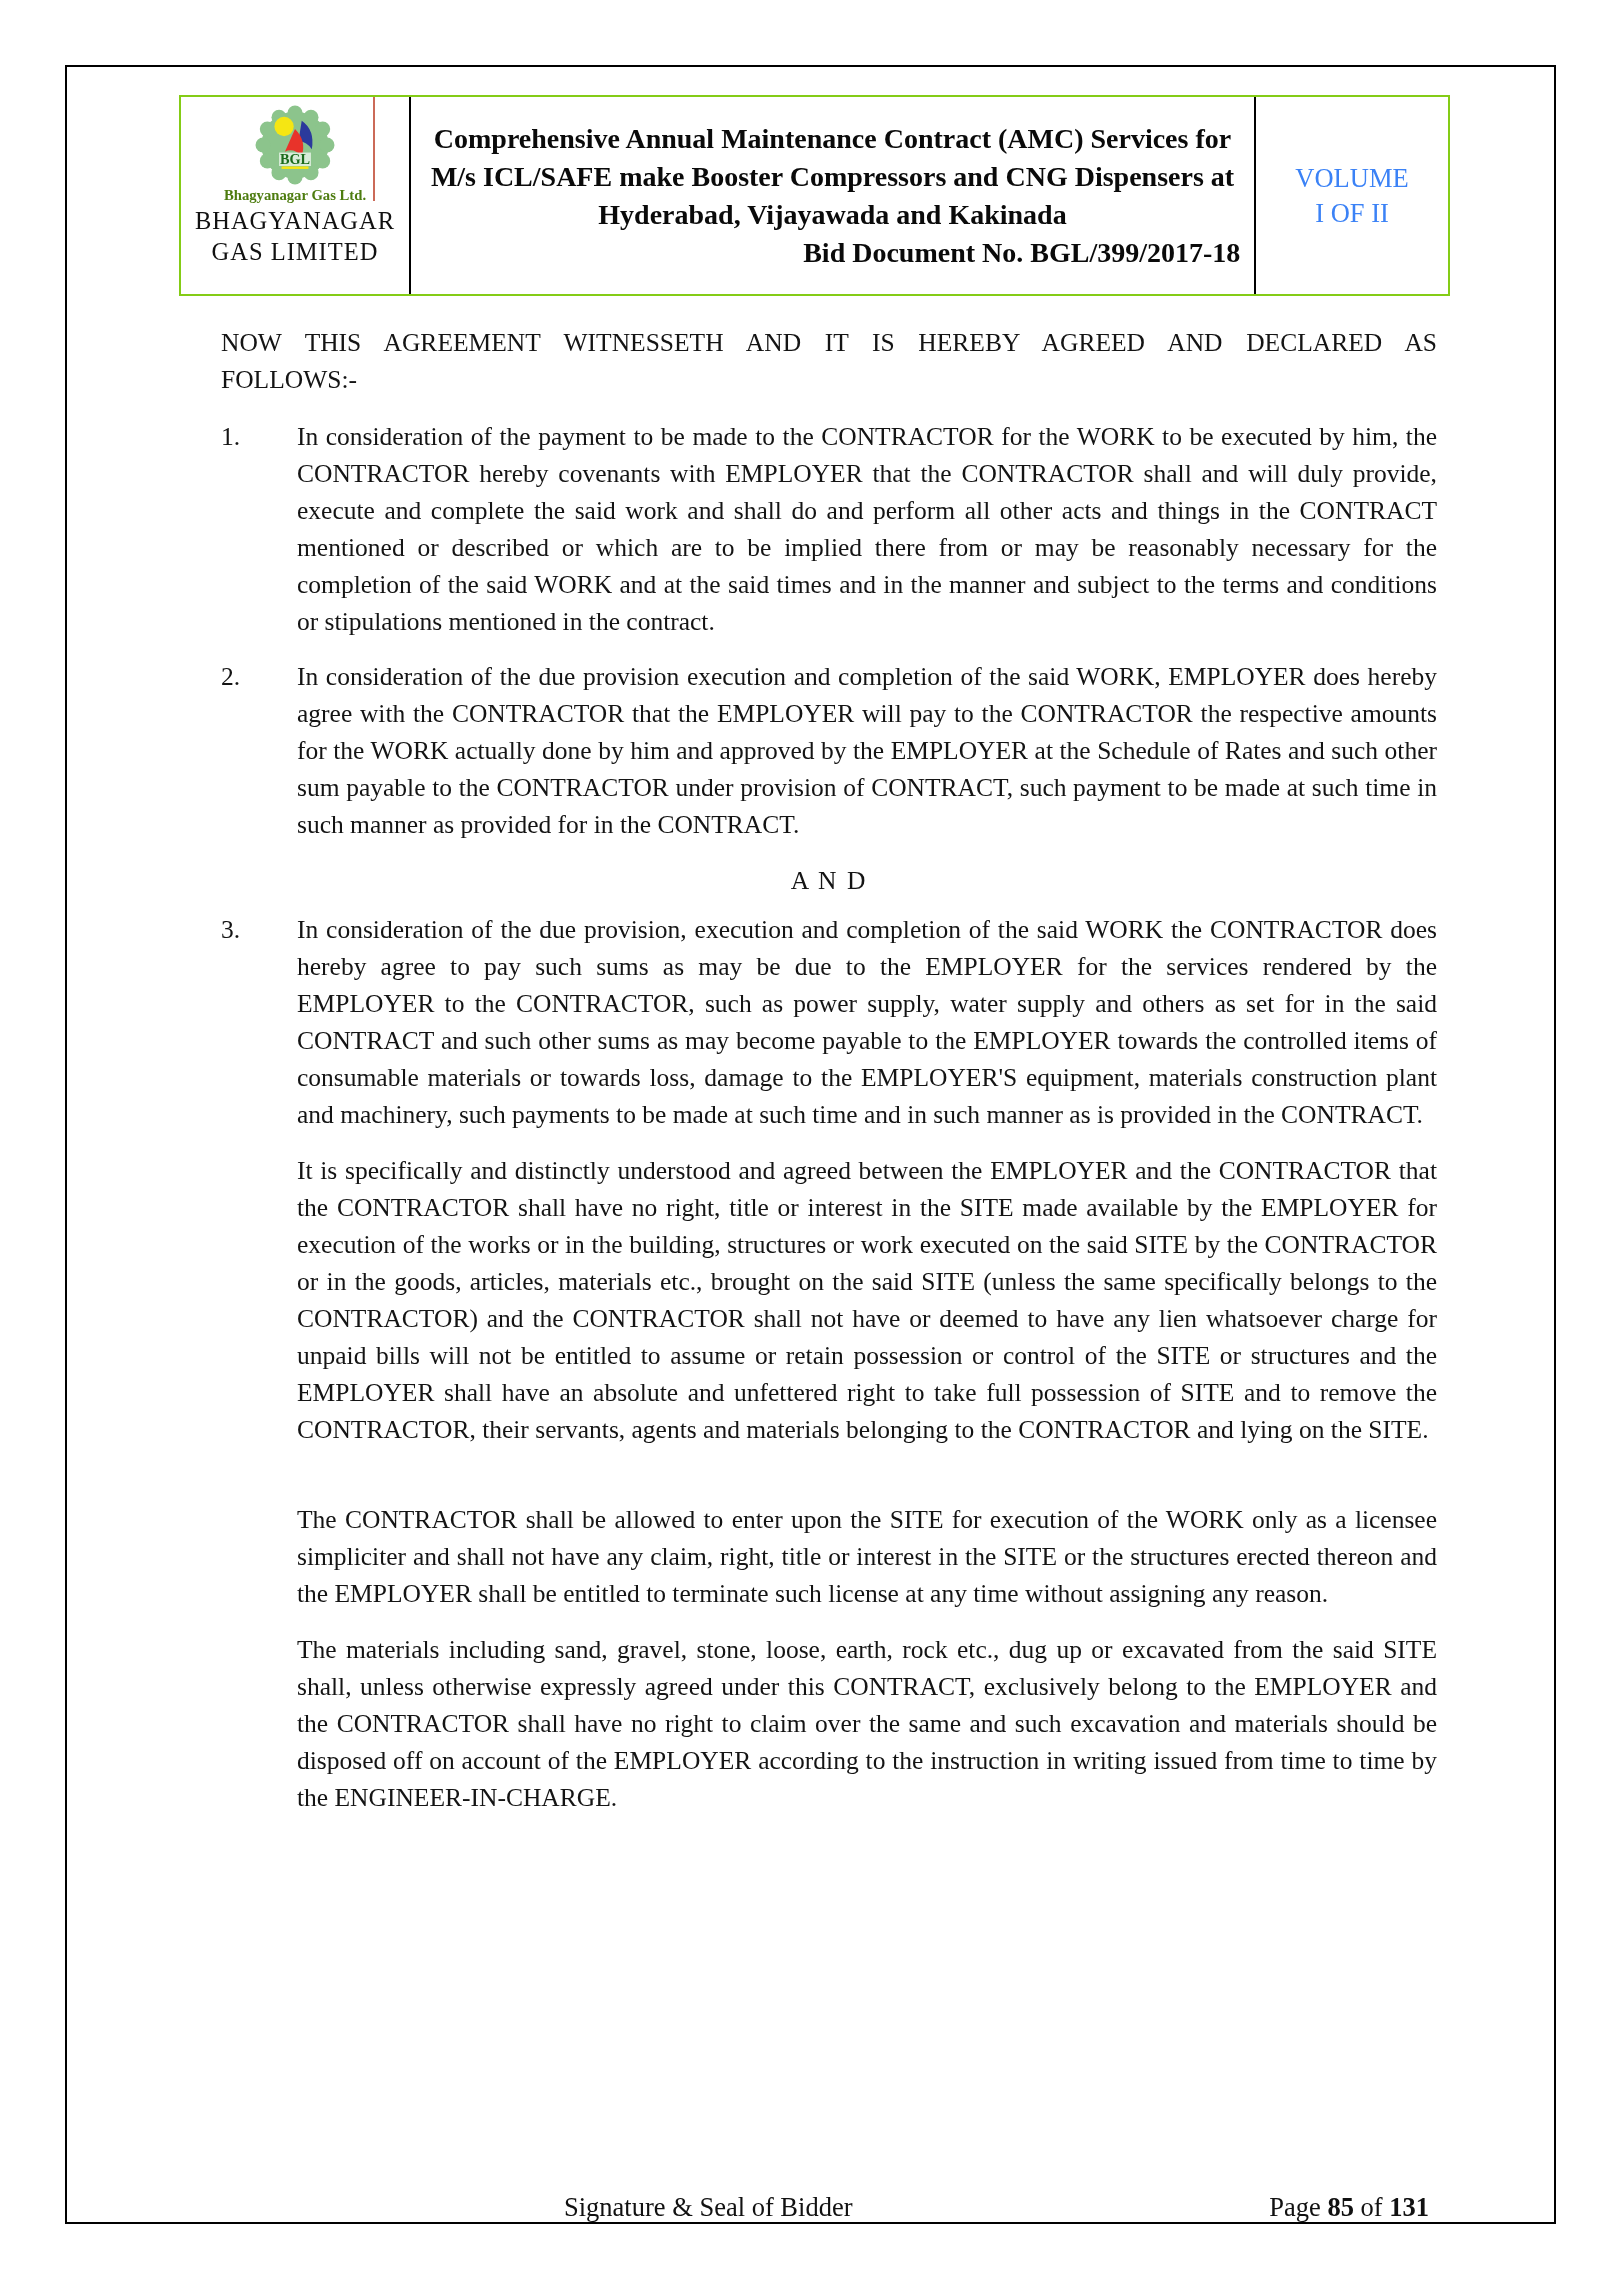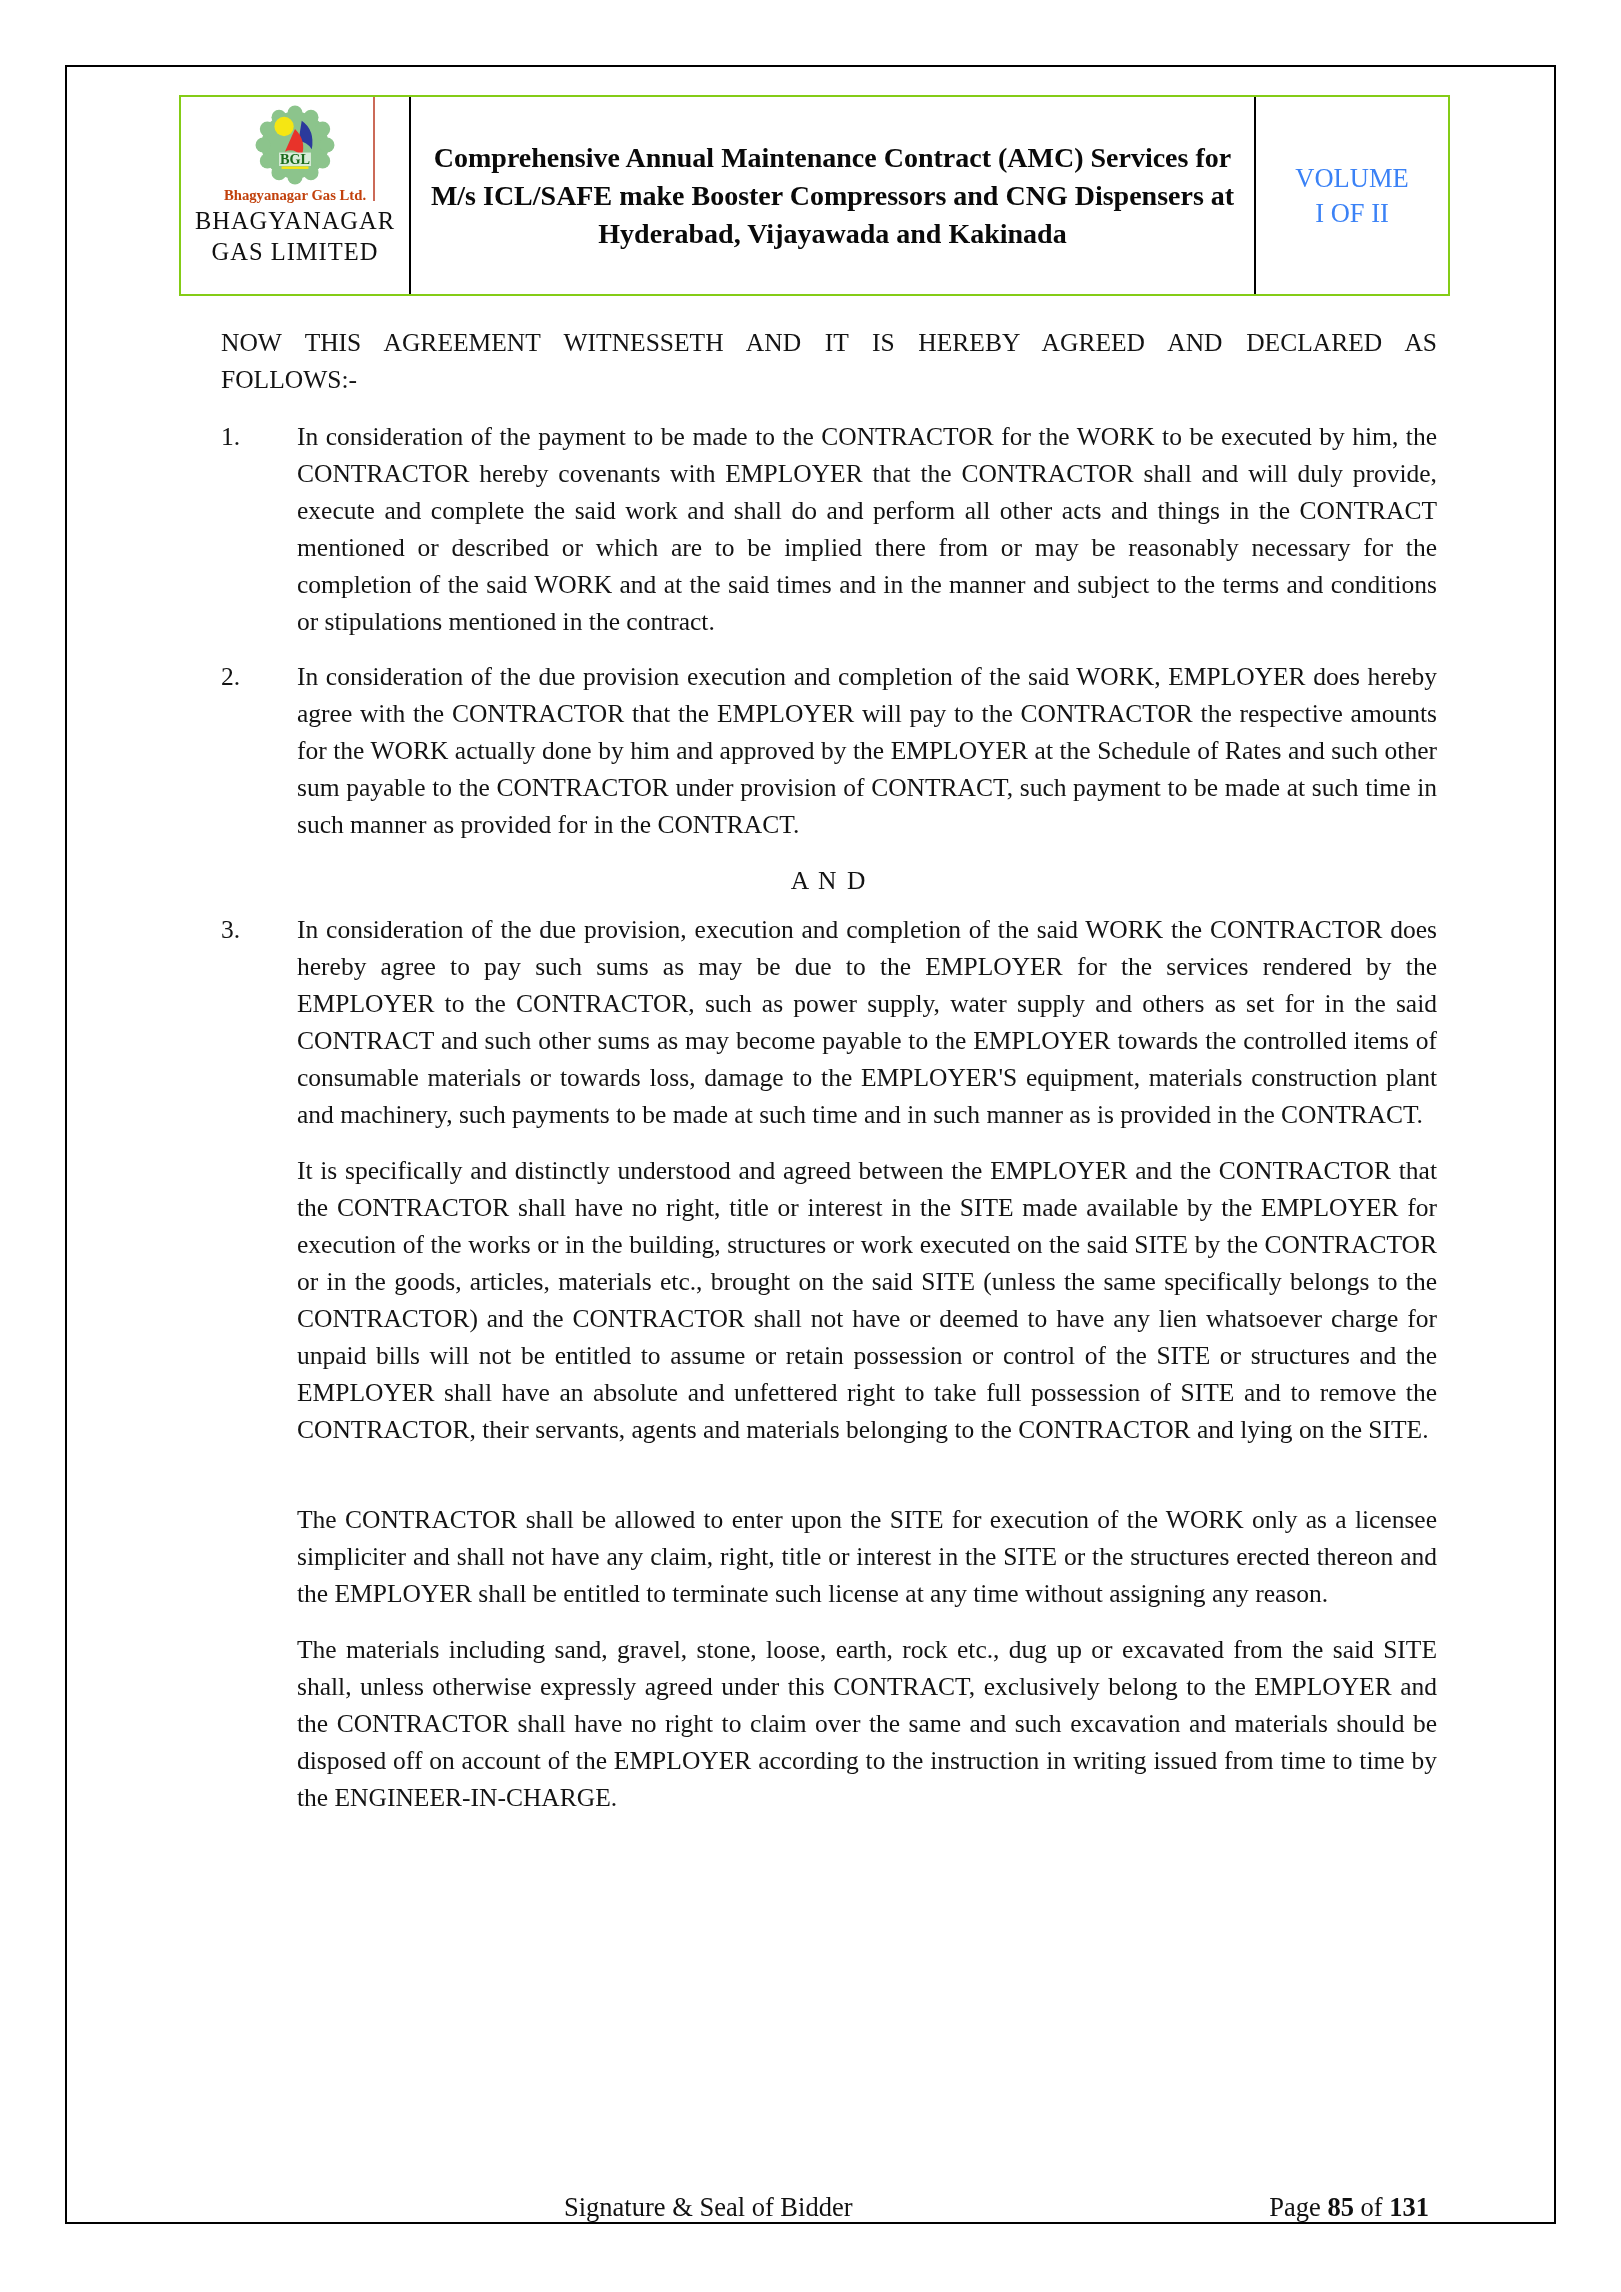--- a/index.html
+++ b/index.html
@@ -120,29 +120,30 @@
             <circle cx="69" cy="17.1" r="9"></circle>
             <circle cx="82.9" cy="31" r="9"></circle>
         </g>
         <circle cx="37" cy="28" r="11.5" fill="#f5e613"></circle>
         <path d="M58 21 Q74 32 70 55 Q63 45 54 46 Z" fill="#2b3a9c"></path>
         <path d="M50 31 Q64 45 58 63 Q48 53 38 58 Z" fill="#e8332a"></path>
         <rect x="31" y="59" width="38" height="16" fill="#d8ecd8"></rect>
         <text x="50" y="72.5" font-size="17" font-weight="bold" fill="#1c6b1c" text-anchor="middle" font-family="Liberation Serif, serif">BGL</text>
         <rect x="34" y="75.5" width="32" height="3" fill="#f5e613"></rect>
       </svg>
-      <div class="logo-caption" style="color:#c2410c;">Bhagyanagar Gas Ltd.</div>
+      <div class="logo-caption" style="color:#4d7c0f;">Bhagyanagar Gas Ltd.</div>
       <div class="company-name">
         <div>BHAGYANAGAR</div>
         <div>GAS LIMITED</div>
       </div>
     </div>
 
     <div class="title-cell">
       <div class="doc-title">Comprehensive Annual Maintenance Contract (AMC) Services for M/s ICL/SAFE make Booster Compressors and CNG Dispensers at Hyderabad, Vijayawada and Kakinada</div>
+      <div class="bid-no">Bid Document No. BGL/399/2017-18</div>
     </div>
 
     <div class="volume-cell">
       <div>VOLUME</div>
       <div>I OF II</div>
     </div>
   </div>
 
   <div class="content">
     <div class="intro-line1">NOW THIS AGREEMENT WITNESSETH AND IT IS HEREBY AGREED AND DECLARED AS</div>

